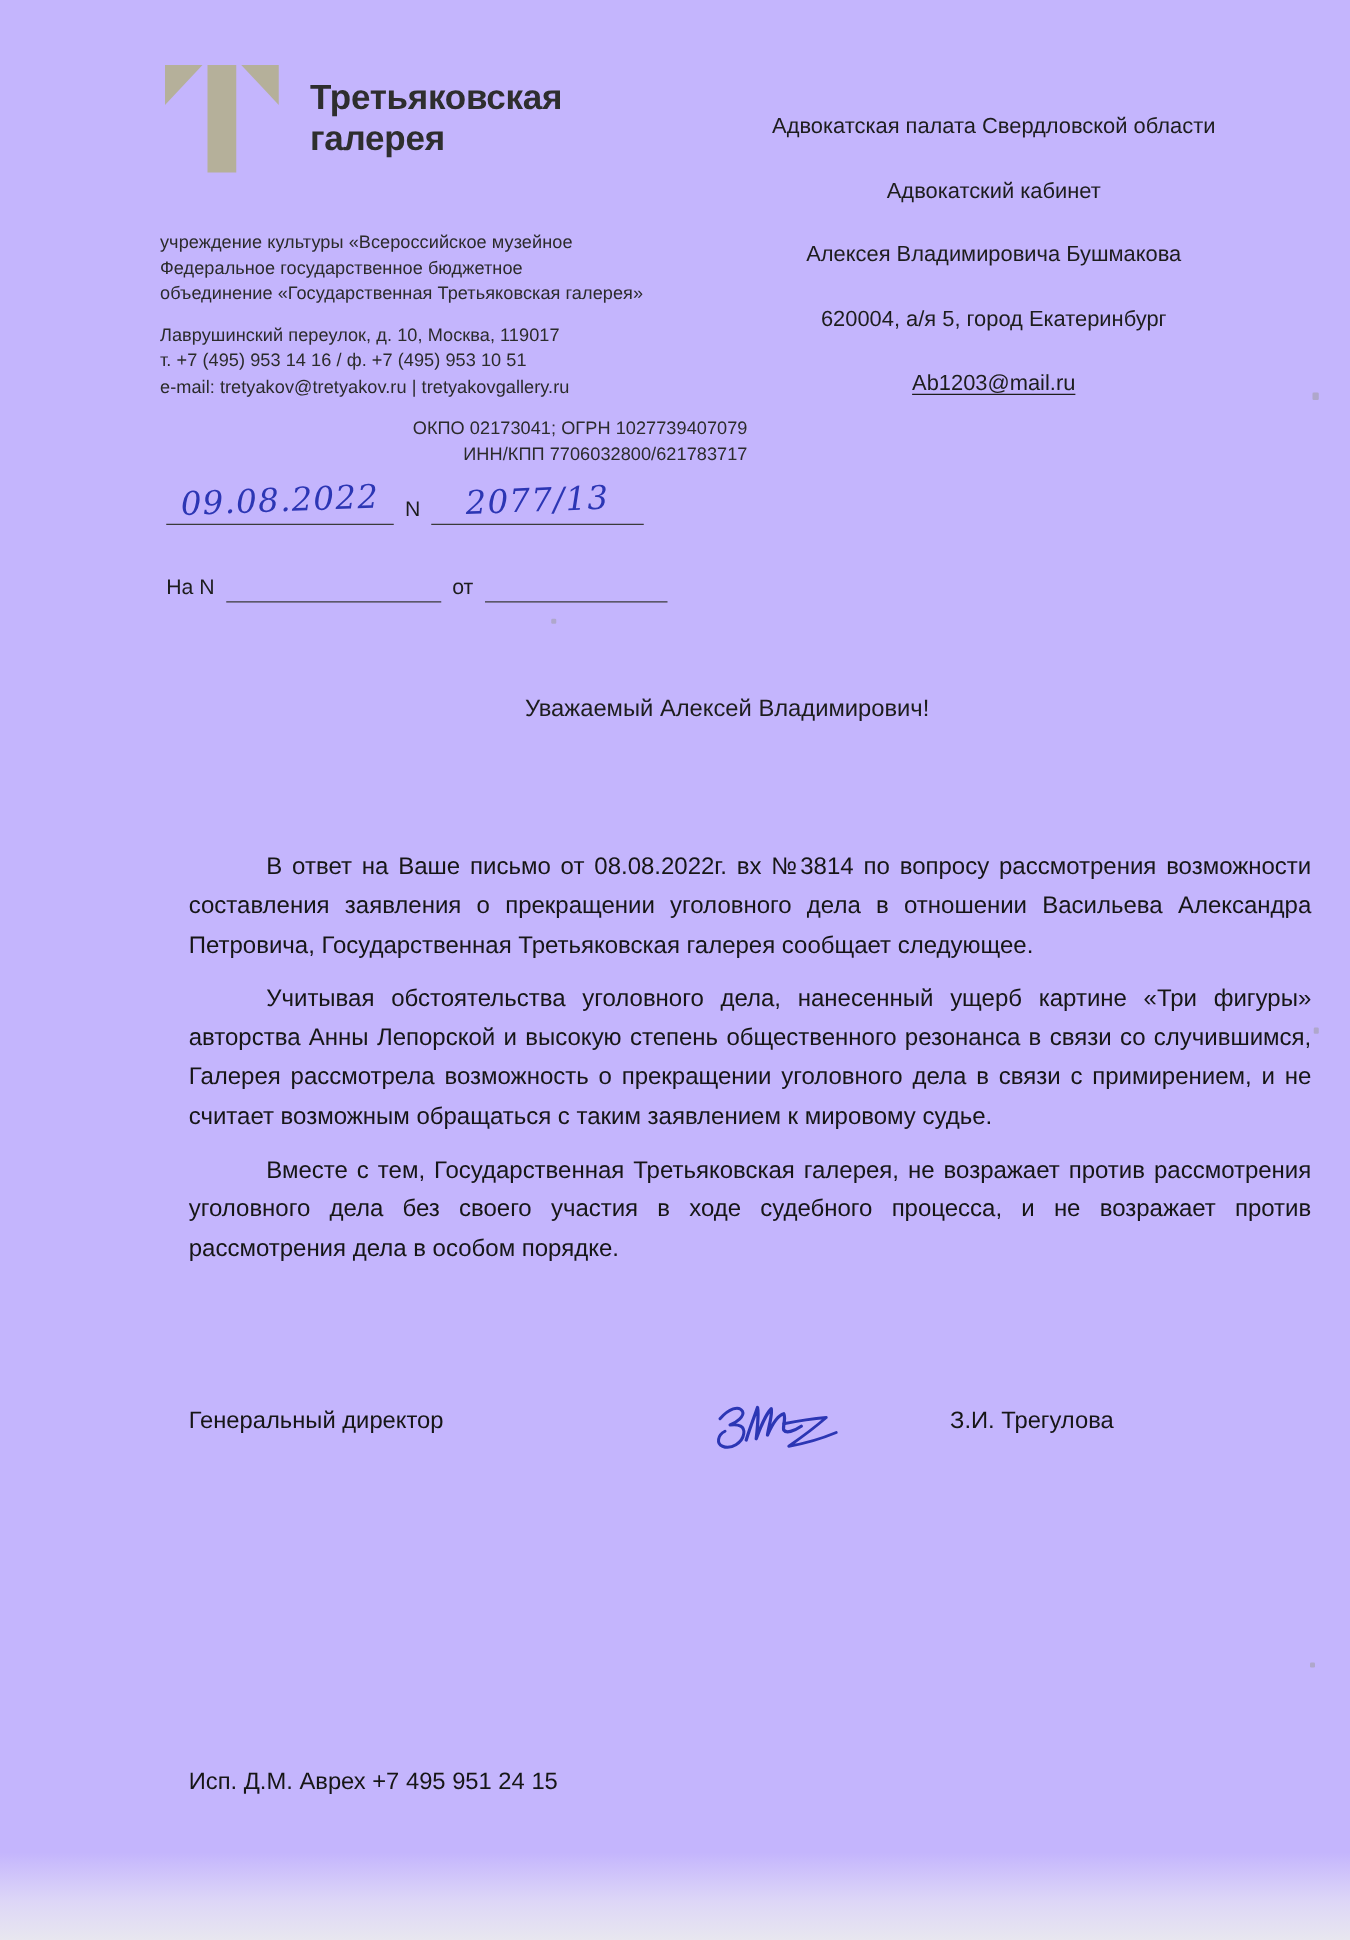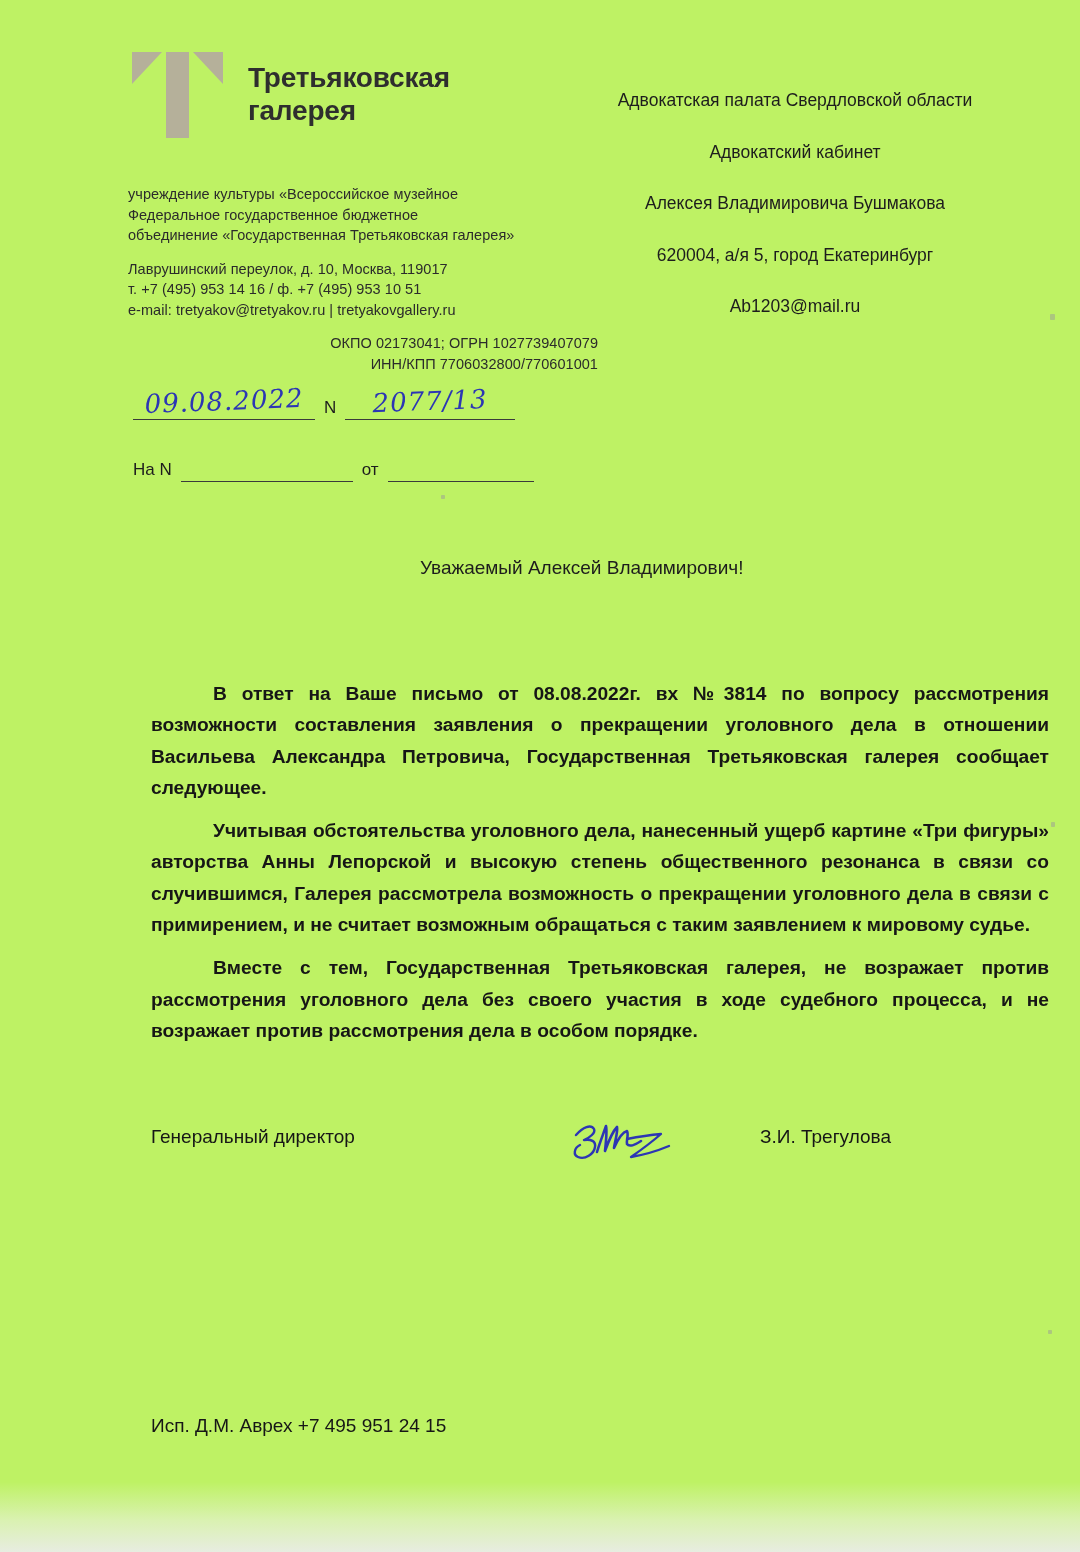--- a/index.html
+++ b/index.html
@@ -13,21 +13,21 @@
     height: 1552px;
     position: relative;
     font-family: "Liberation Sans", "DejaVu Sans", sans-serif;
     color: #1b1b1b;
     overflow: hidden;
   }
 
   .page {
     position: absolute;
     inset: 0;
-    background: #bef264;
+    background: #c4b5fd;
   }
 
   
   .page-bottom-shade {
     position: absolute;
     left: 0;
     right: 0;
     bottom: 0;
     height: 70px;
     background: linear-gradient(to bottom, rgba(255,255,255,0) 0%, rgba(241,241,242,0.55) 55%, rgba(236,236,238,0.9) 100%);
@@ -79,20 +79,21 @@
     top: 92px;
     width: 470px;
     text-align: center;
     font-size: 17.5px;
     line-height: 1;
     color: #1d1d1d;
   }
   .recipient .r-line { margin-bottom: 34px; }
   .recipient .r-line:last-child { margin-bottom: 0; }
   .recipient .r-email {
+    text-decoration: underline;
     text-underline-offset: 3px;
   }
 
   
   .ref-block {
     position: absolute;
     left: 133px;
     top: 386px;
     width: 430px;
     font-size: 17px;
@@ -149,21 +150,20 @@
     top: 678px;
     width: 898px;
     font-size: 19.2px;
     line-height: 1.63;
     text-align: justify;
     color: #161616;
   }
   .body-copy p {
     margin: 0 0 12px 0;
     text-indent: 62px;
-    font-weight: bold;
   }
   .body-copy p:last-child { margin-bottom: 0; }
 
   
   .sign-block {
     position: absolute;
     left: 151px;
     top: 1120px;
     width: 740px;
     height: 70px;
@@ -231,21 +231,21 @@
         <div class="org-line">Федеральное государственное бюджетное</div>
         <div class="org-line">объединение «Государственная Третьяковская галерея»</div>
       </div>
       <div class="grp">
         <div class="org-line">Лаврушинский переулок, д. 10, Москва, 119017</div>
         <div class="org-line">т. +7 (495) 953 14 16 / ф. +7 (495) 953 10 51</div>
         <div class="org-line">e-mail: tretyakov@tretyakov.ru | tretyakovgallery.ru</div>
       </div>
       <div class="grp">
         <div class="org-line">ОКПО 02173041; ОГРН 1027739407079</div>
-        <div class="org-line">ИНН/КПП 7706032800/770601001</div>
+        <div class="org-line">ИНН/КПП 7706032800/621783717</div>
       </div>
     </div>
   </div>
 
   <div class="recipient">
     <div class="r-line">Адвокатская палата Свердловской области</div>
     <div class="r-line">Адвокатский кабинет</div>
     <div class="r-line">Алексея Владимировича Бушмакова</div>
     <div class="r-line">620004, а/я 5, город Екатеринбург</div>
     <div class="r-line r-email">Ab1203@mail.ru</div>

